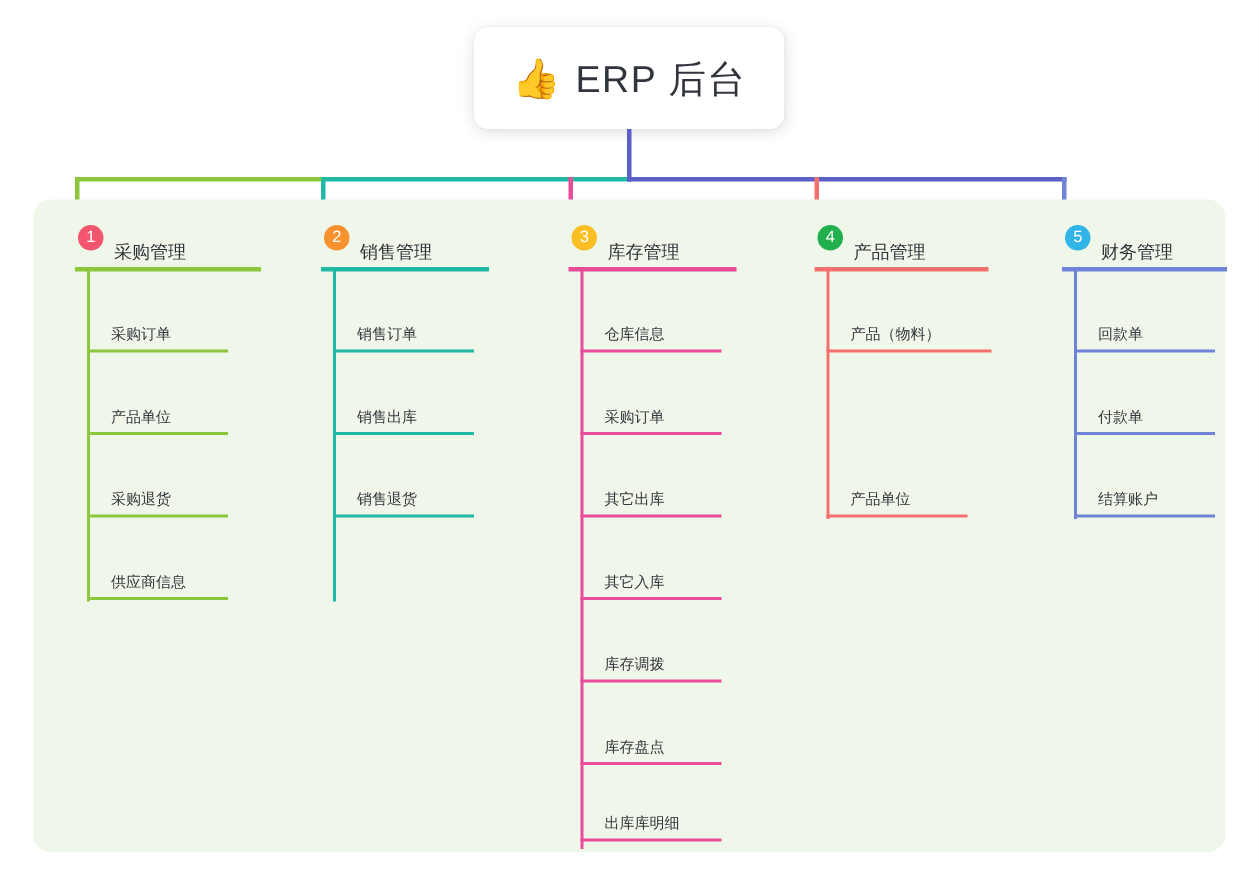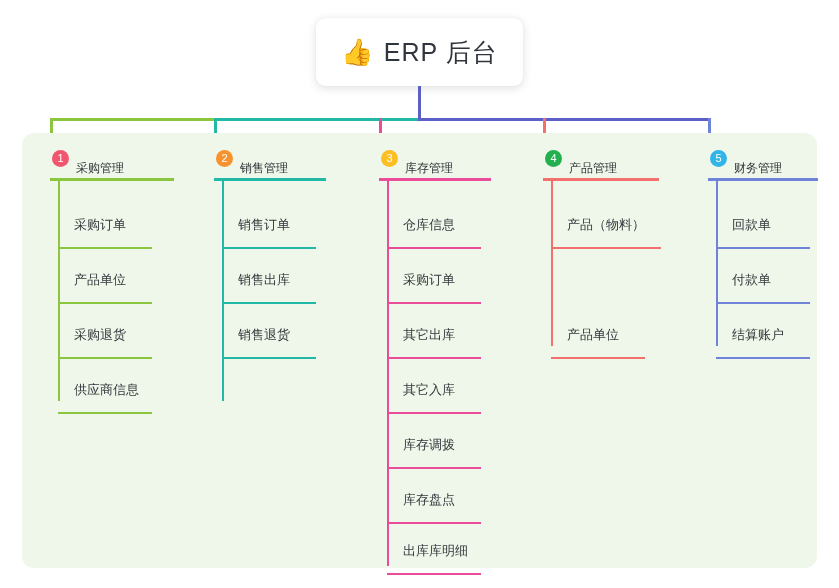--- a/index.html
+++ b/index.html
@@ -63,23 +63,23 @@
     position:absolute; left:14px; top:34px; height:3px;
   }
   .spine {
     position:absolute; left:22px; top:34px; width:2px;
   }
   .item {
     position:absolute; left:22px;
     width:94px;
   }
   .item-label {
-    font-size:13px; color:#34383e;
+    font-size:10px; color:#34383e;
     white-space:nowrap;
-    padding-left:16px; padding-bottom:13px;
+    padding-left:16px; padding-bottom:3px;
     display:block;
   }
   .item-rule { height:2px; width:94px; }
   .item-wide { width:110px; }
   .item-wide .item-rule { width:110px; }
 </style>
 </head>
 <body>
 
 <div id="root">

